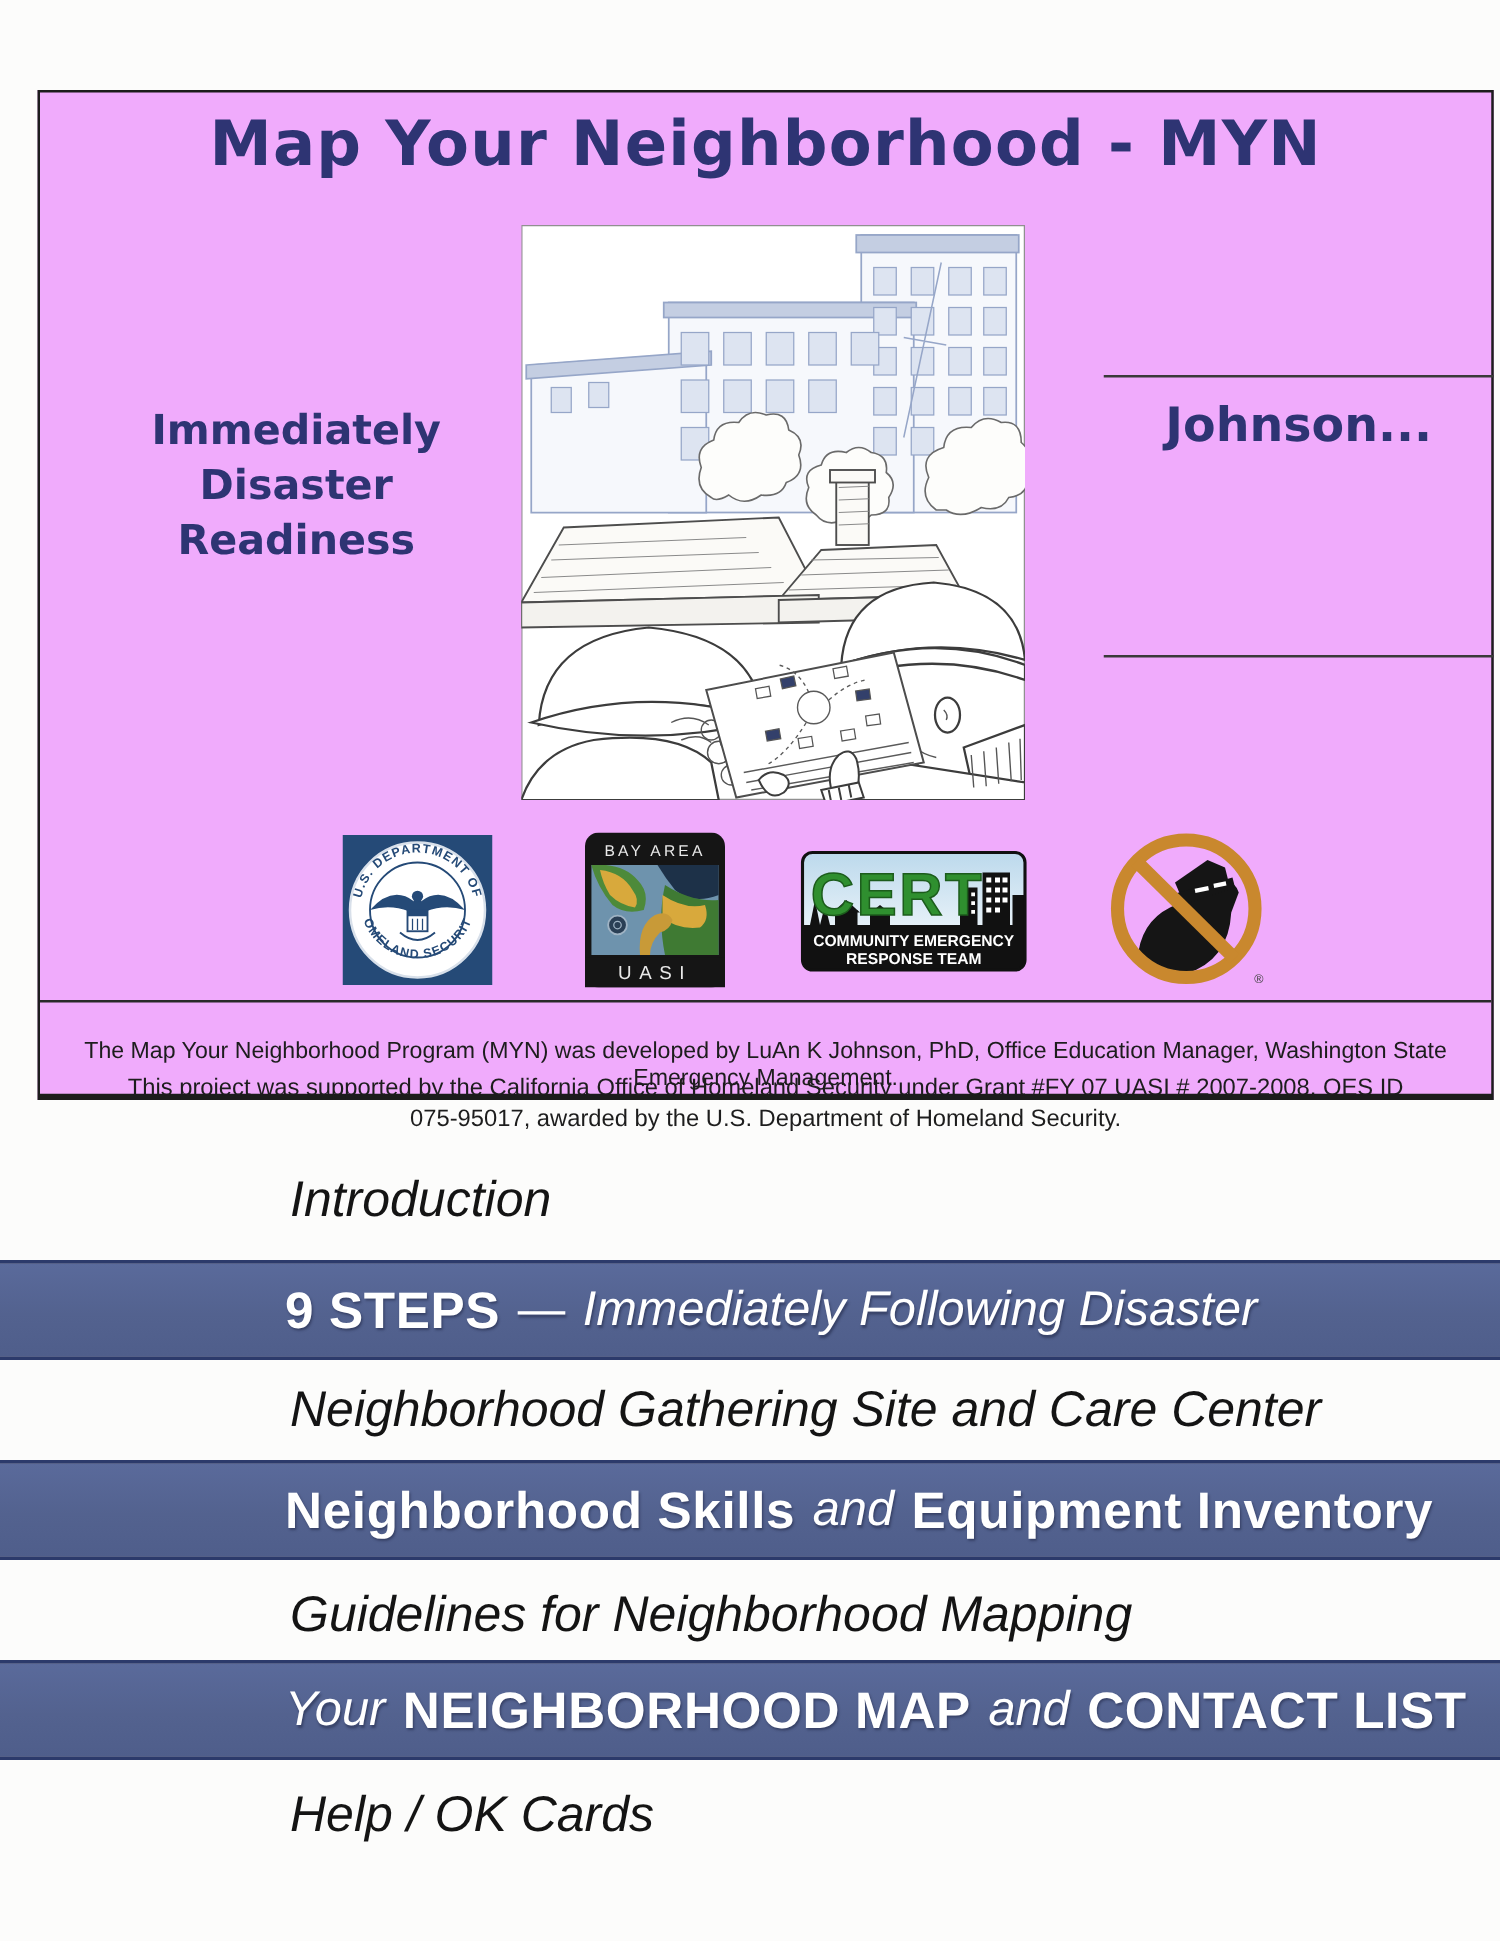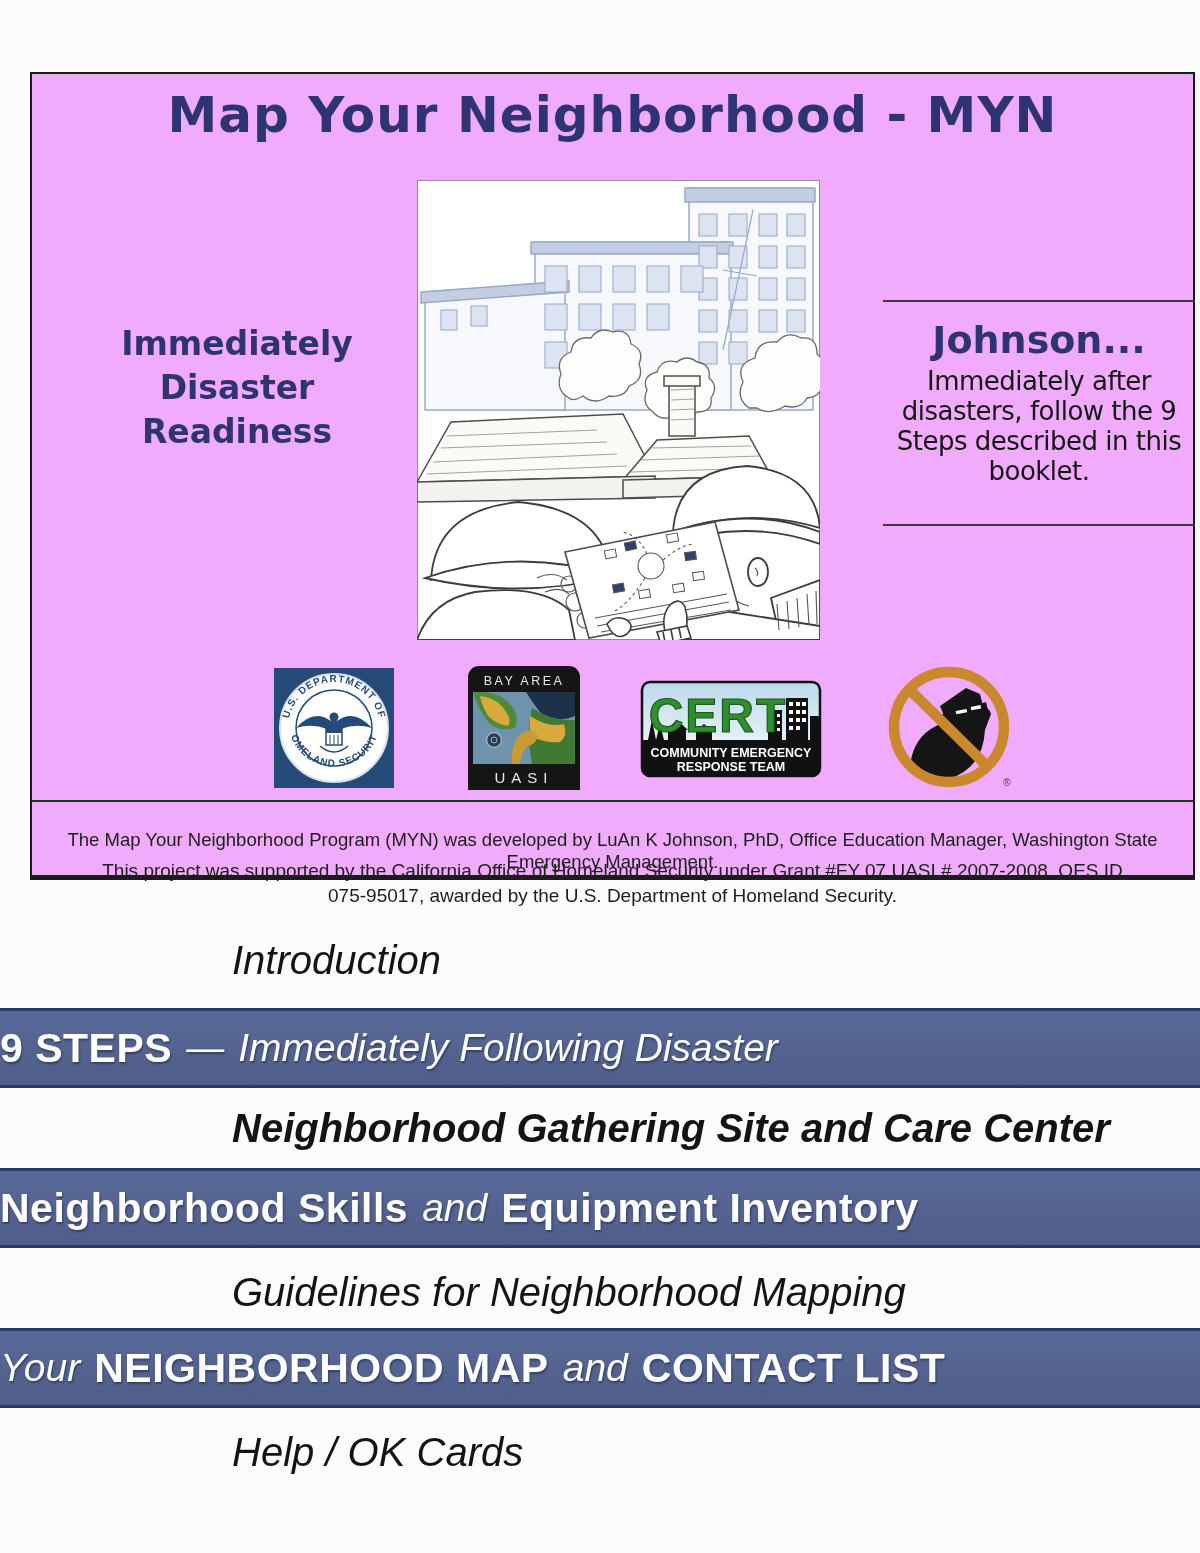--- a/index.html
+++ b/index.html
@@ -52,28 +52,28 @@
   .credit-2{
     position:absolute;top:766px;left:55px;right:55px;text-align:center;
     font-size:19px;line-height:1.3;color:#1d1d1d;
   }
   
   .toc-plain{
     position:absolute;left:232px;font-style:italic;font-size:40px;color:#141414;
     font-family:"Liberation Sans",sans-serif;
   }
   .toc-intro{top:938px;}
-  .toc-gathering{top:1106px;font-weight:bold;}
+  .toc-gathering{top:1106px;}
   .toc-guidelines{top:1270px;}
   .toc-help{top:1430px;}
   .toc-band{
     position:absolute;left:0;width:1200px;height:80px;box-sizing:border-box;
     background:linear-gradient(#5a6a9b,#53628f 55%,#4f5e8b);
     border-top:3px solid #2c3a6b;border-bottom:3px solid #2c3a6b;
-    display:flex;align-items:center;color:#ffffff;
+    display:flex;align-items:center;padding-left:228px;color:#ffffff;
     text-shadow:1px 2px 2px rgba(20,25,50,0.45);white-space:pre;
   }
   .band-1{top:1008px;}
   .band-2{top:1168px;}
   .band-3{top:1328px;text-align:right;}
   .toc-band .b{font-weight:bold;font-size:41px;letter-spacing:0.5px;}
   .toc-band .i{font-style:italic;font-size:39px;font-weight:normal;}
   .toc-band .d{font-size:38px;margin:0 14px;font-weight:normal;}
   .toc-band .gap{display:inline-block;width:14px;}
 </style>
@@ -211,21 +211,20 @@
     <g stroke="#3c3c3c" stroke-width="1.6" fill="#ffffff">
       <path d="M190,444 q8,-10 20,-4 q8,6 0,14 q-12,8 -20,-10 z"></path>
       <path d="M250,458 q-8,-22 4,-34 q9,-7 14,3 q5,16 -2,32 z"></path>
       <path d="M240,452 l30,-6 l4,12 l-30,6 z"></path>
       <path d="M246,452 l2,10 M254,450 l2,10 M262,448 l2,10"></path>
     </g>
   </svg>
 
   <div class="remember">
     <div class="remember-heading">Johnson...</div>
-    <p class="remember-body">Immediately after disasters, follow the 9 Steps described in this booklet.</p>
   </div>
 
   <svg class="logo logo-dhs" viewBox="0 0 120 120">
     <rect width="120" height="120" fill="#254a77"></rect>
     <circle cx="60" cy="60" r="54" fill="#ffffff"></circle>
     <circle cx="60" cy="60" r="54" fill="none" stroke="#d8e0ea" stroke-width="2"></circle>
     <circle cx="60" cy="60" r="38" fill="none" stroke="#254a77" stroke-width="1.5"></circle>
     <defs>
       <path id="dhsArcTop" d="M14,60 A46,46 0 0 1 106,60"></path>
       <path id="dhsArcBottom" d="M16,66 A46,46 0 0 0 104,66"></path>

